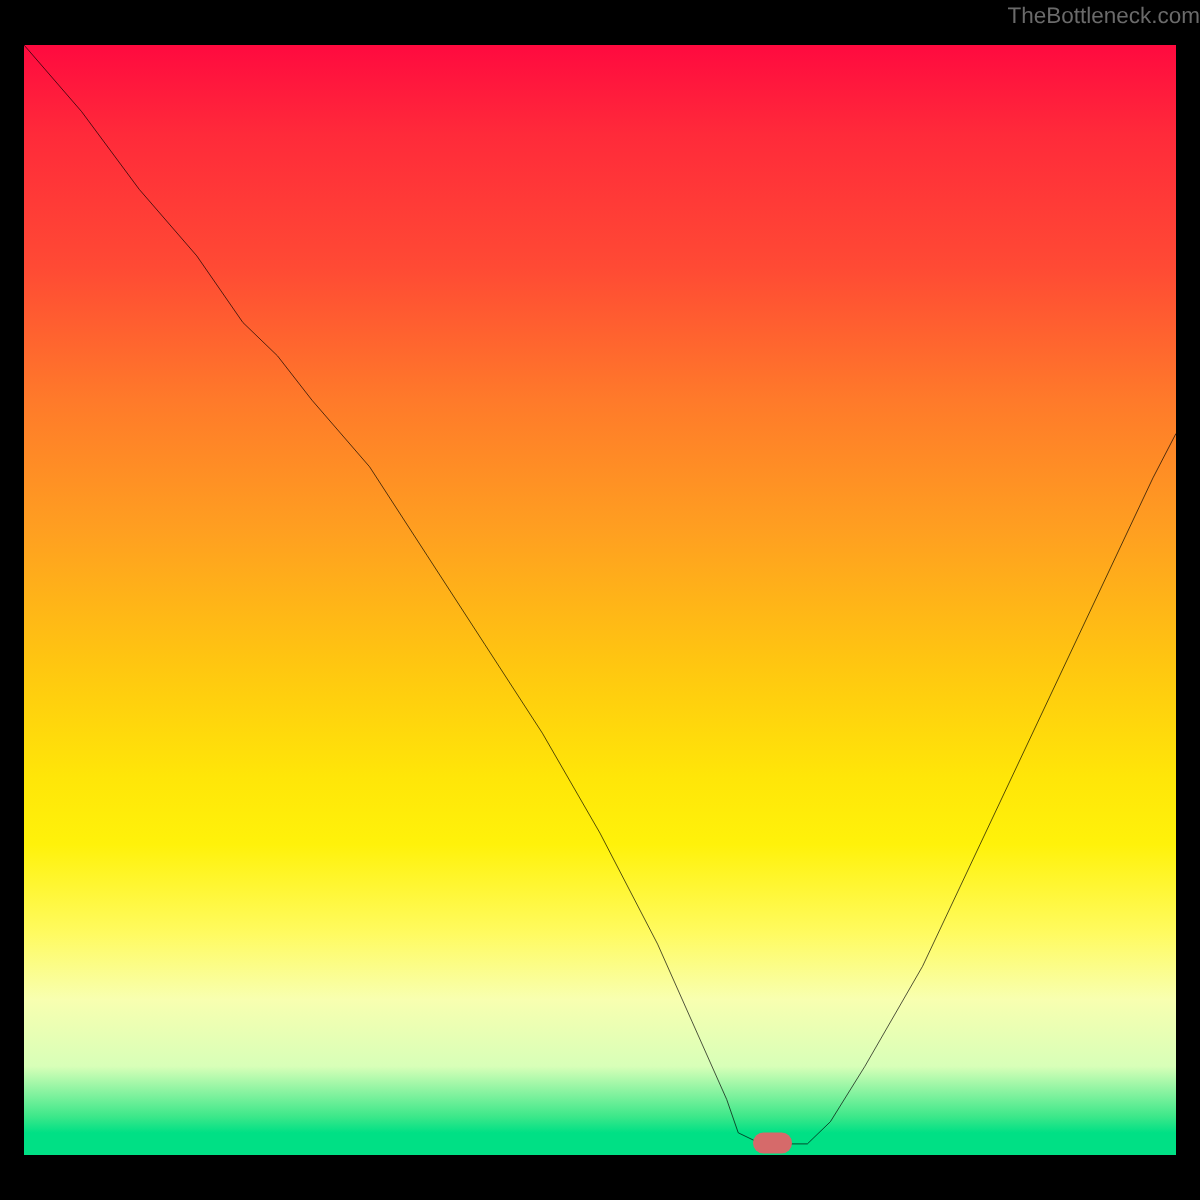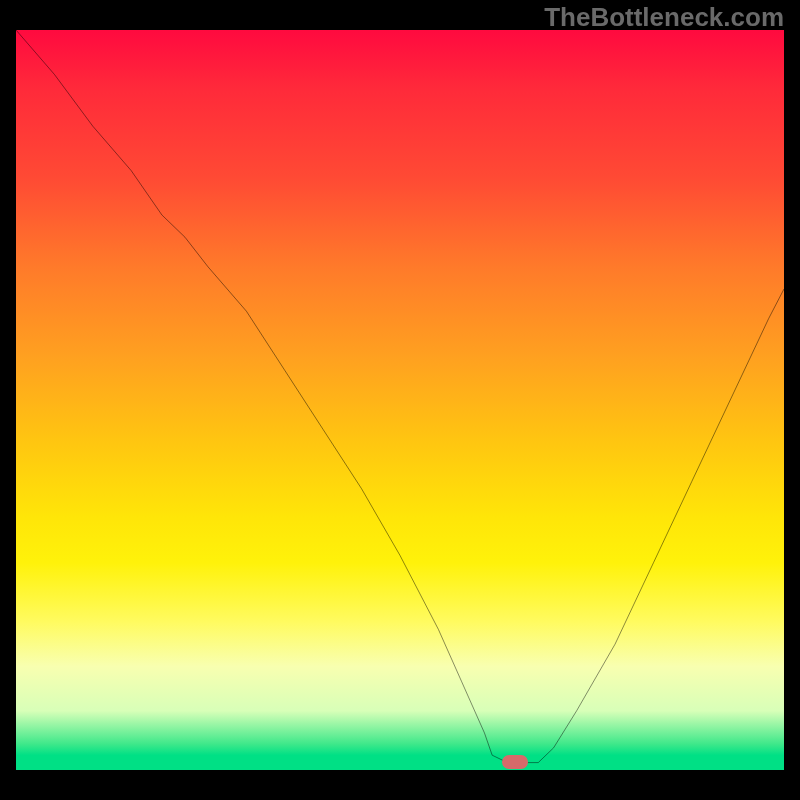--- a/index.html
+++ b/index.html
@@ -7,24 +7,24 @@
     width: 800px;
     height: 800px;
     background: #000;
     position: relative;
     font-family: Arial, Helvetica, sans-serif;
     overflow: hidden;
   }
   .attribution {
     position: absolute;
     top: 2px;
-    right: 16px;
+    right: 0;
     color: #6a6a6a;
-    font-size: 26px;
-    font-weight: 700;
+    font-size: 15px;
+    font-weight: 400;
     z-index: 10;
   }
   .frame {
     position: absolute;
     left: 16px;
     right: 16px;
     top: 30px;
     bottom: 30px;
     border: 0;
   }

